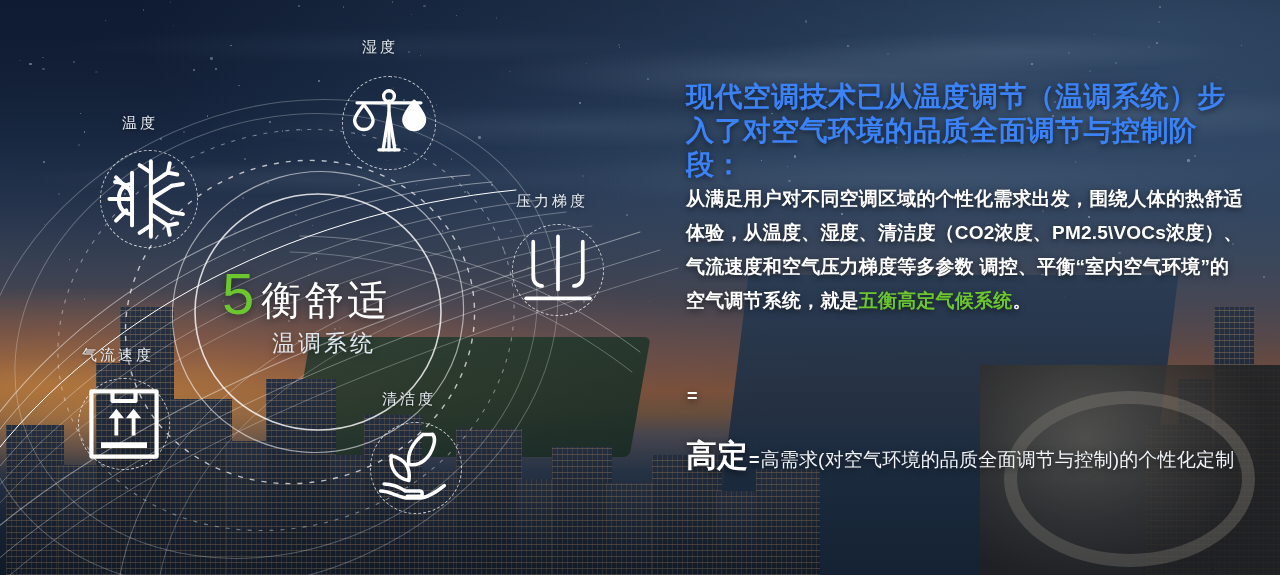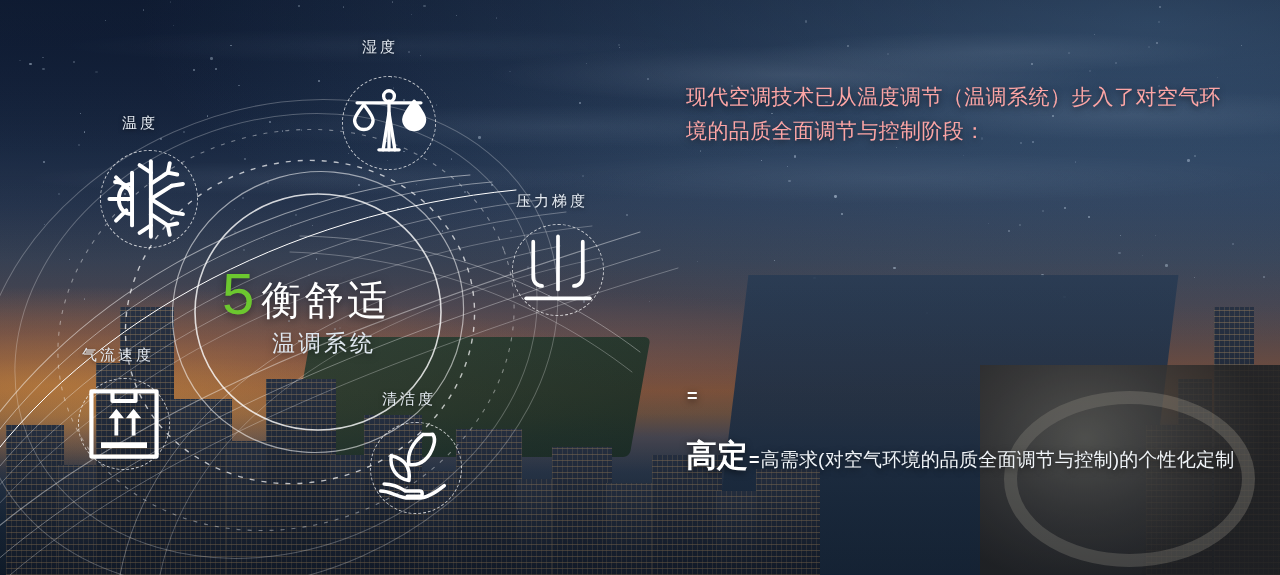--- a/index.html
+++ b/index.html
@@ -120,21 +120,21 @@
   }
   .sub-zh{
     color:#dfe7ef;font-size:23px;letter-spacing:3px;margin-top:2px;margin-left:50px;
     text-shadow:0 2px 7px rgba(0,0,0,.5);
   }
 
   
   .copy{position:absolute;left:686px;top:0;width:560px;height:575px;}
   .headline{
     position:absolute;top:80px;left:0;width:556px;
-    color:#fca5a5;font-weight:normal;font-size:21px;line-height:34px;letter-spacing:.4px;
+    color:#3b82f6;font-weight:bold;font-size:28px;line-height:34px;letter-spacing:.4px;
     text-shadow:0 2px 6px rgba(0,0,0,.55);
   }
   .para{
     position:absolute;top:182px;left:0;width:558px;
     color:#ffffff;font-weight:bold;font-size:19px;line-height:34px;letter-spacing:.2px;
     text-shadow:0 2px 6px rgba(0,0,0,.6);
   }
   .hl{color:#6cc72f;}
   .para .tail{color:#ffffff;}
 
@@ -473,20 +473,23 @@
         <span class="main-zh">衡舒适</span>
       </div>
       <div class="sub-zh">温调系统</div>
     </div>
   </div>
 
   <div class="copy">
 
     <div class="headline">现代空调技术已从温度调节（温调系统）步入了对空气环境的品质全面调节与控制阶段：</div>
 
+    <div class="para">
+      <span>从满足用户对不同空调区域的个性化需求出发，围绕人体的热舒适体验，从温度、湿度、清洁度（CO2浓度、PM2.5\VOCs浓度）、气流速度和空气压力梯度等多参数 调控、平衡“室内空气环境”的空气调节系统，就是</span><span class="hl">五衡高定气候系统</span><span class="tail">。</span>
+    </div>
 
     <div class="defs">
       <div class="defrow">
         <span class="defeq">=</span>
       </div>
       <div class="defrow">
         <span class="defterm">高定</span>
         <span class="defeq">=</span>
         <span class="defbody">高需求(对空气环境的品质全面调节与控制)的个性化定制</span>
       </div>

